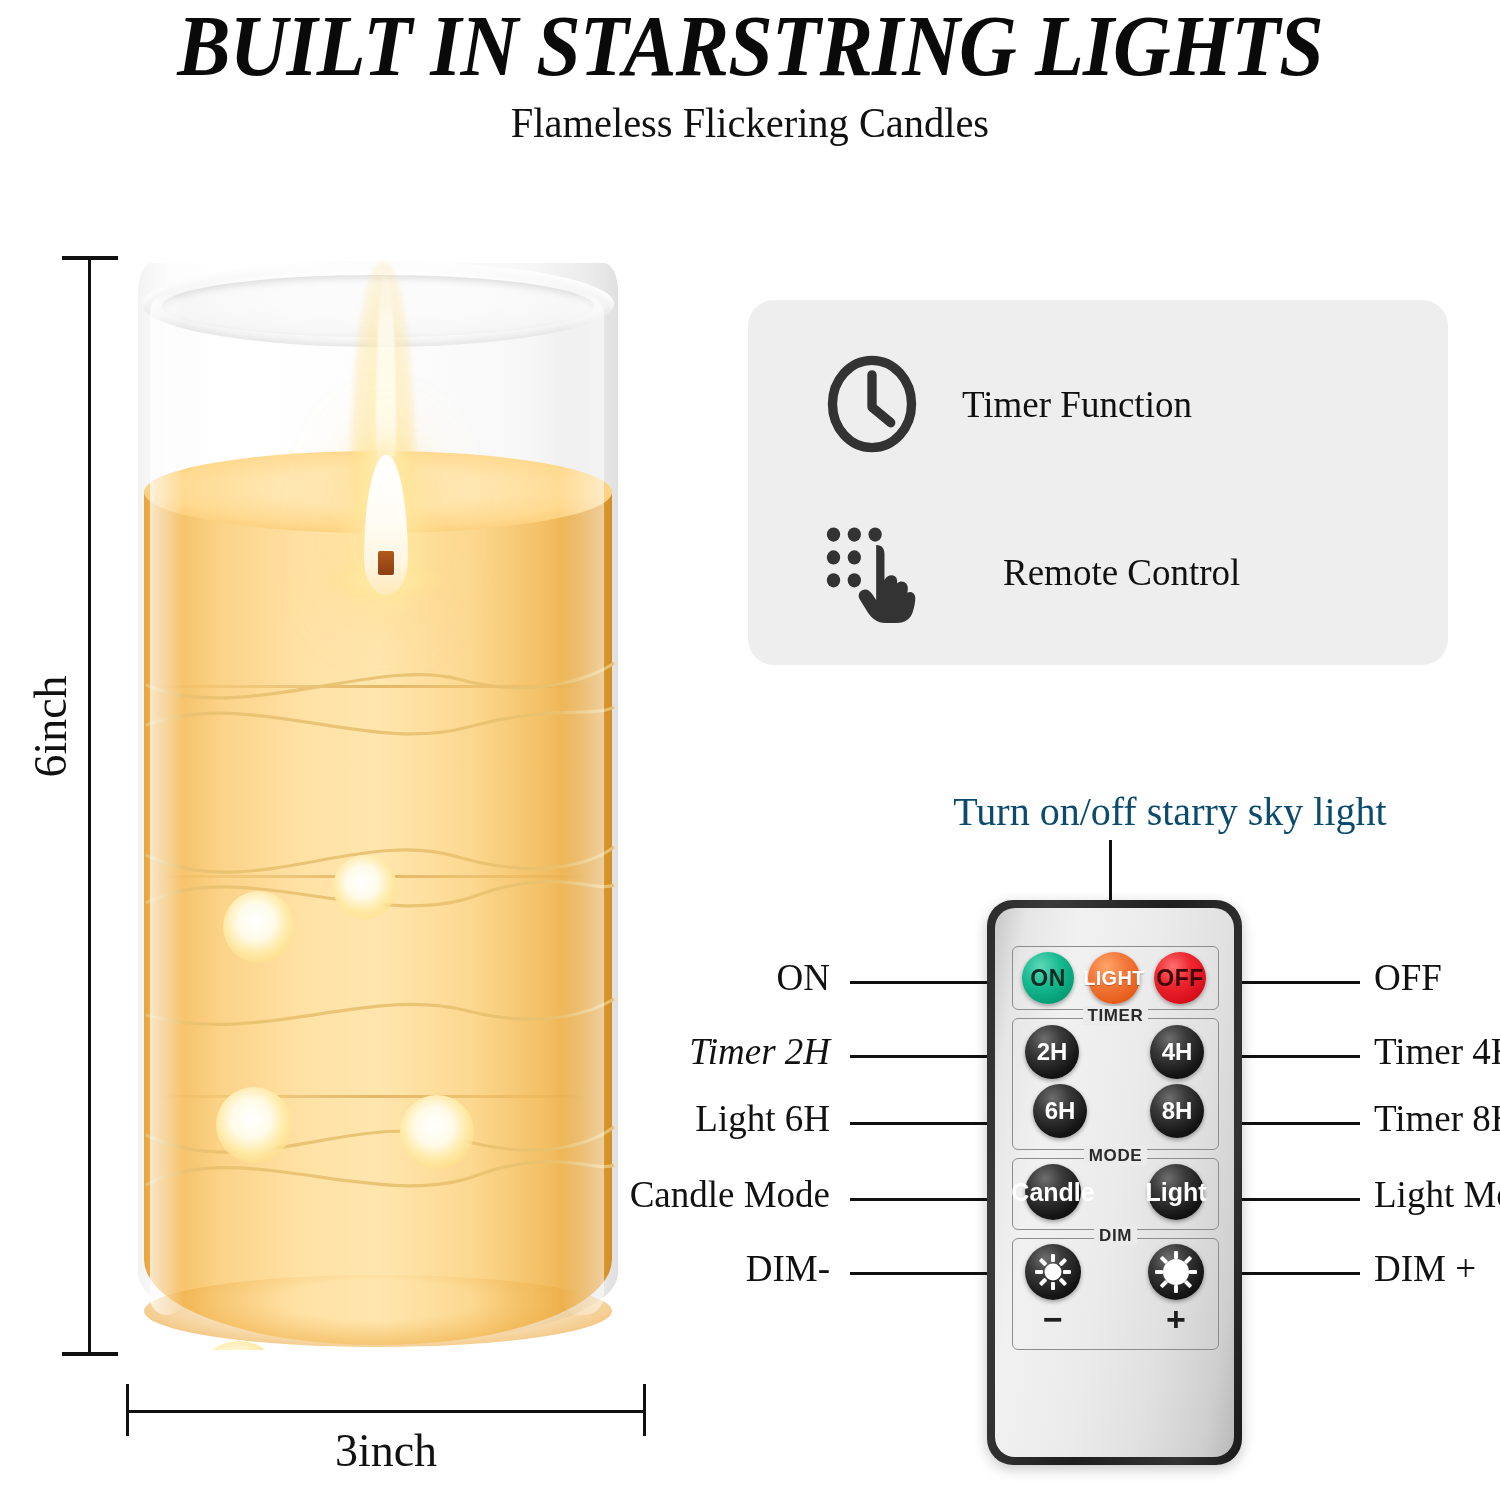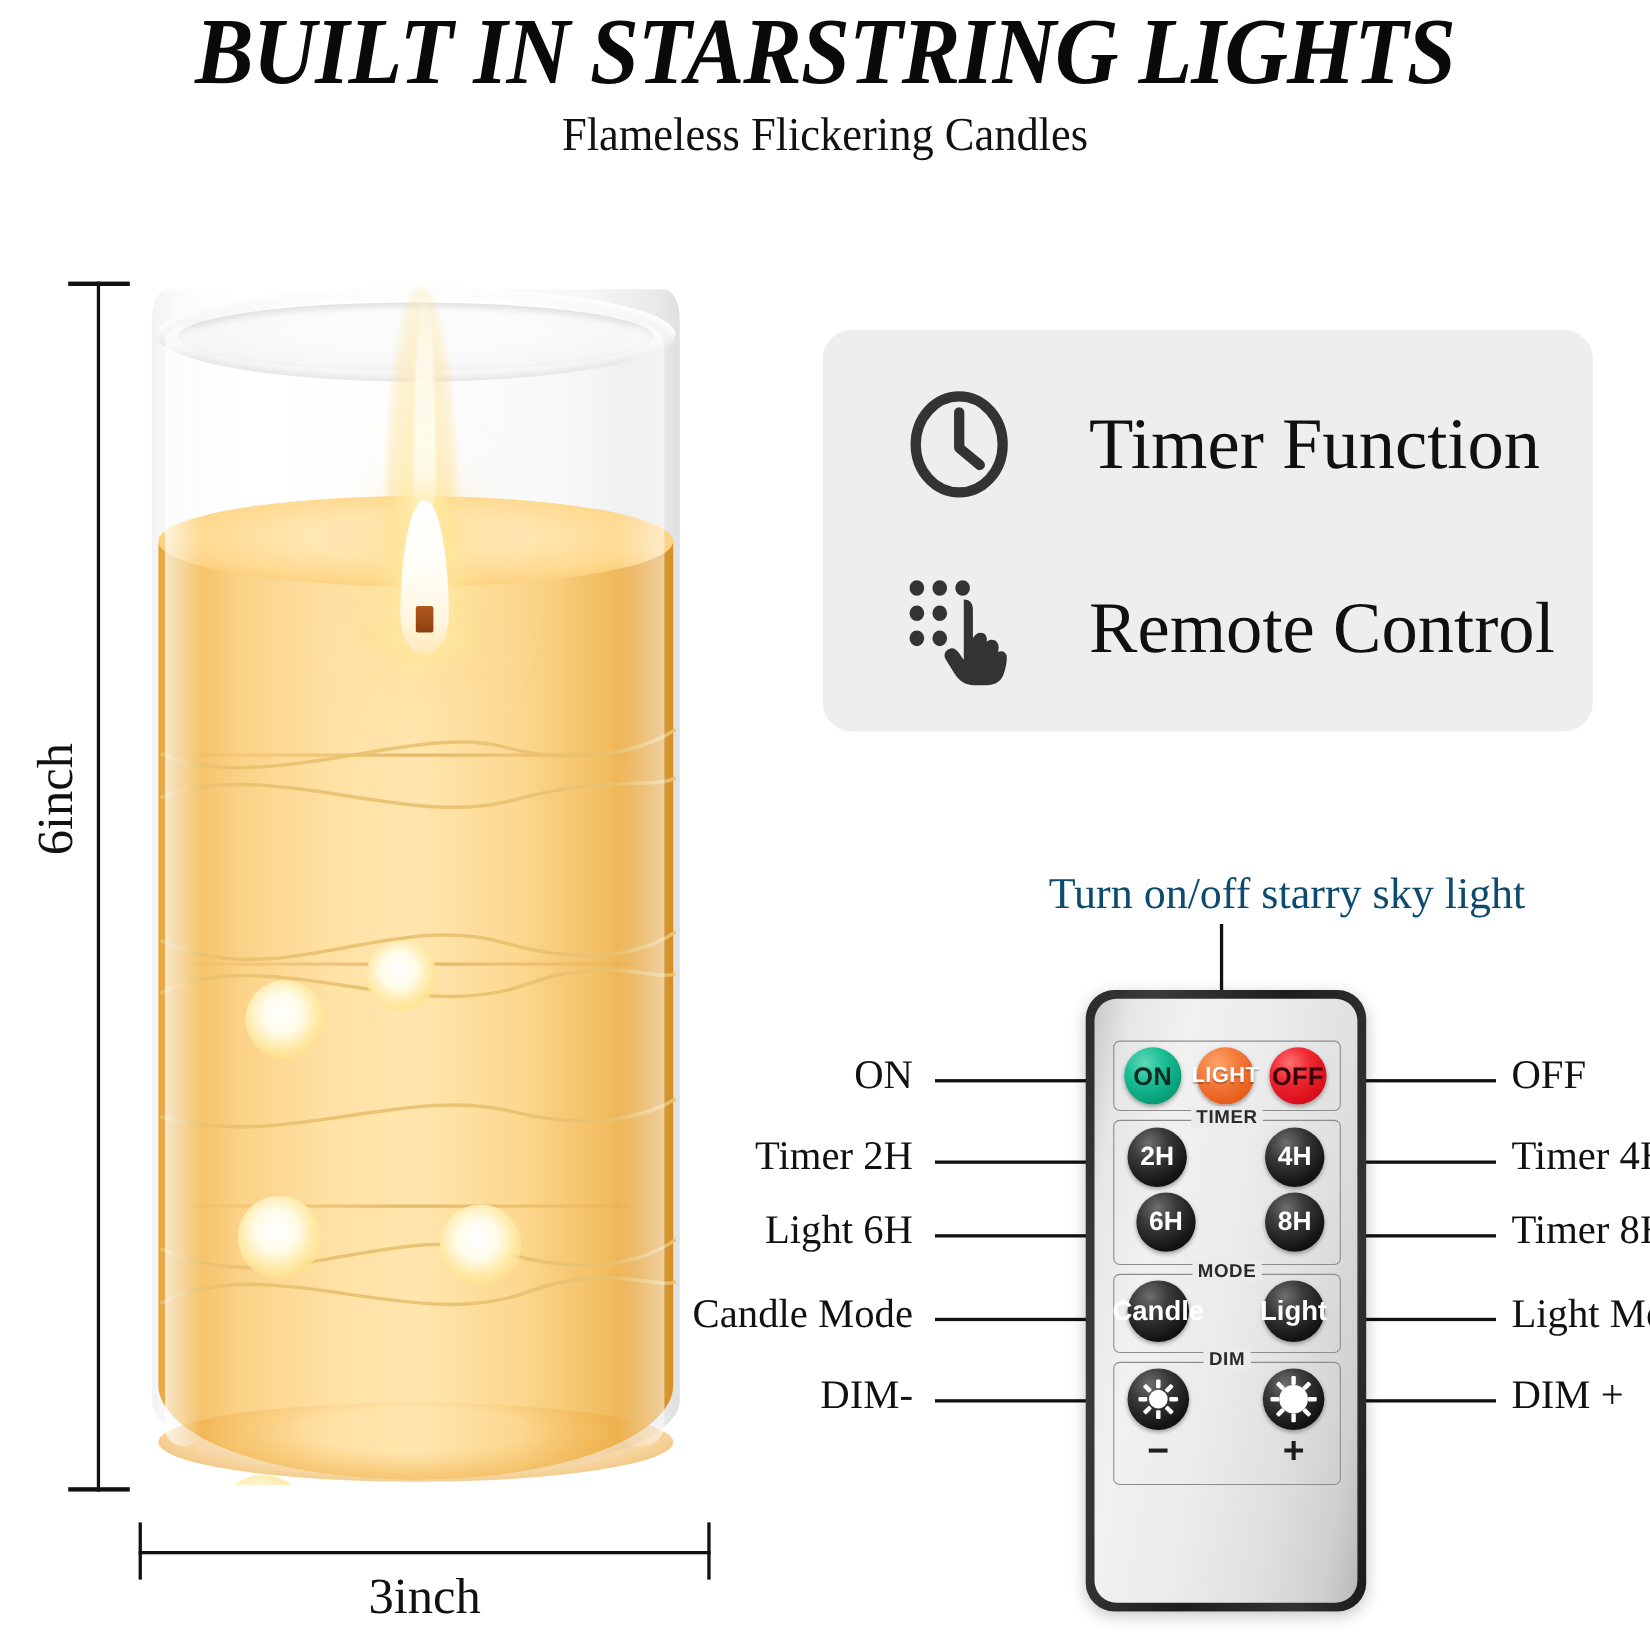--- a/index.html
+++ b/index.html
@@ -169,24 +169,24 @@
     font-size:46px;color:#111;font-family:"Liberation Serif",serif;
   }
 
   
   .feature-card{
     position:absolute;left:748px;top:300px;width:700px;height:365px;
     background:#eeeeee;border-radius:26px;
   }
   .feature-row{position:absolute;left:68px;display:flex;align-items:center;}
   .feature-row.r1{top:48px;}
-  .feature-row.r2{top:216px;}
+  .feature-row.r2{top:216px;gap:41px;}
   .feature-icon{width:112px;height:112px;display:flex;align-items:center;justify-content:center;}
   .feature-text{
-    margin-left:62px;font-size:66px;color:#101010;
+    margin-left:34px;font-size:37px;color:#101010;
     font-family:"Liberation Serif",serif;white-space:nowrap;
   }
 
   
   .remote-area{position:absolute;left:690px;top:780px;width:810px;height:700px;}
 
   .callout-top-text{
     position:absolute;left:200px;top:8px;width:560px;text-align:center;
     font-size:40px;color:#0c4a6e;font-family:"Liberation Serif",serif;white-space:nowrap;
   }
@@ -363,21 +363,21 @@
     <div class="callout-top-text">Turn on/off starry sky light</div>
     <div class="callout-top-line"></div>
 
     <div class="lead" style="left:160px;top:201px;width:142px;"></div>
     <div class="lead" style="left:160px;top:275px;width:142px;"></div>
     <div class="lead" style="left:160px;top:342px;width:142px;"></div>
     <div class="lead" style="left:160px;top:418px;width:142px;"></div>
     <div class="lead" style="left:160px;top:492px;width:142px;"></div>
 
     <div class="lead-label left" style="left:-190px;top:176px;width:330px;">ON</div>
-    <div class="lead-label left" style="left:-190px;top:250px;width:330px;">Timer 2H</div>
+    <div class="lead-label left" style="left:-190px;top:250px;width:330px;font-style:italic;">Timer 2H</div>
     <div class="lead-label left" style="left:-190px;top:317px;width:330px;">Light 6H</div>
     <div class="lead-label left" style="left:-190px;top:467px;width:330px;">DIM-</div>
     <div class="lead-label left" style="left:-190px;top:393px;width:330px;">Candle Mode</div>
 
     <div class="lead" style="left:548px;top:201px;width:122px;"></div>
     <div class="lead" style="left:548px;top:275px;width:122px;"></div>
     <div class="lead" style="left:548px;top:342px;width:122px;"></div>
     <div class="lead" style="left:548px;top:418px;width:122px;"></div>
     <div class="lead" style="left:548px;top:492px;width:122px;"></div>
 

